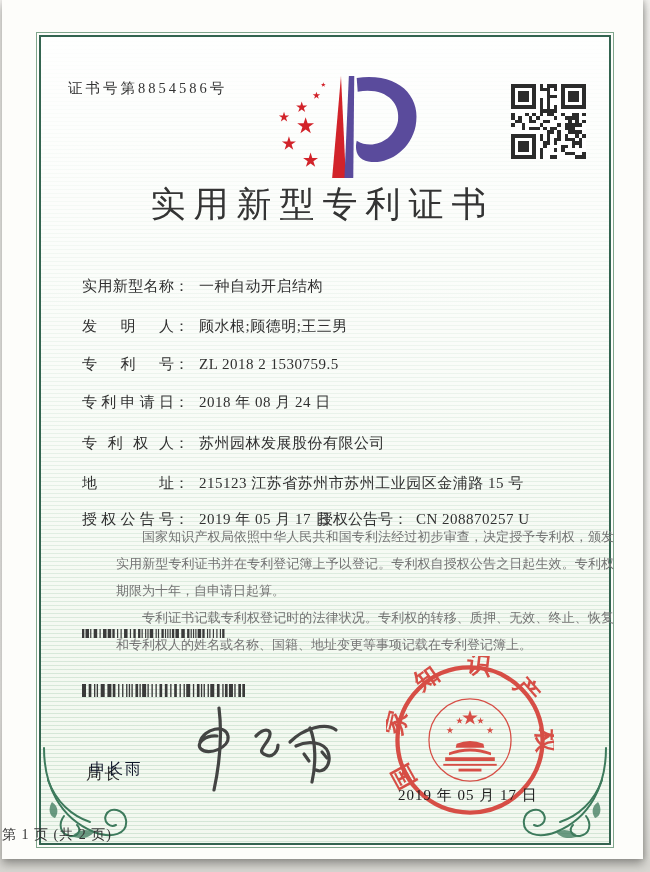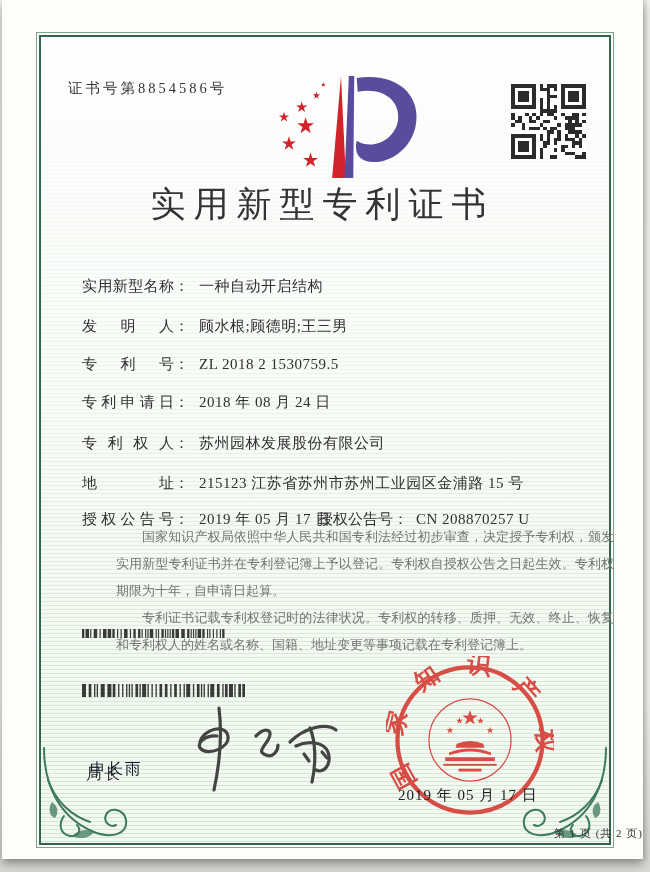--- a/index.html
+++ b/index.html
@@ -47,21 +47,21 @@
   .lbl2 .colon{margin-right:8px;}
   .paras{left:78px;top:523px;width:498px;font-size:13px;line-height:27px;color:#737373;text-align:justify;margin-left:36px;}
   .paras p{text-indent:2em;}
   .barcode1{left:80px;top:629px;width:146px;height:9px;}
   .barcode2{left:80px;top:684px;width:167px;height:13px;}
   .director-title{left:84px;top:731px;font-size:15.5px;letter-spacing:3px;font-family:"Liberation Sans","DejaVu Sans",sans-serif;color:#2b2b2b;margin-top:33px;}
   .director-name{left:88px;top:759px;font-size:15.5px;letter-spacing:2px;font-family:"Liberation Sans","DejaVu Sans",sans-serif;color:#0f172a;text-align:right;}
   .signature{left:168px;top:702px;width:178px;height:95px;}
   .seal{left:384px;top:656px;width:168px;height:168px;opacity:.93;}
   .seal-date{left:396px;top:786px;font-size:15px;letter-spacing:1px;color:#1c1c1c;z-index:5;}
-  .footer{left:0;right:0;top:826px;text-align:right;font-size:11px;color:#333;letter-spacing:1px;}
+  .footer{left:0;right:0;top:826px;text-align:left;font-size:14px;color:#333;letter-spacing:1px;}
   .flourish{width:96px;height:96px;bottom:1px;}
   .flourish.br{right:1px;}
   .flourish.bl{left:1px;transform:scaleX(-1);}
 </style>
 </head>
 <body>
 
 <svg width="0" height="0" style="position:absolute" aria-hidden="true">
   <defs>
     <g id="star5">

